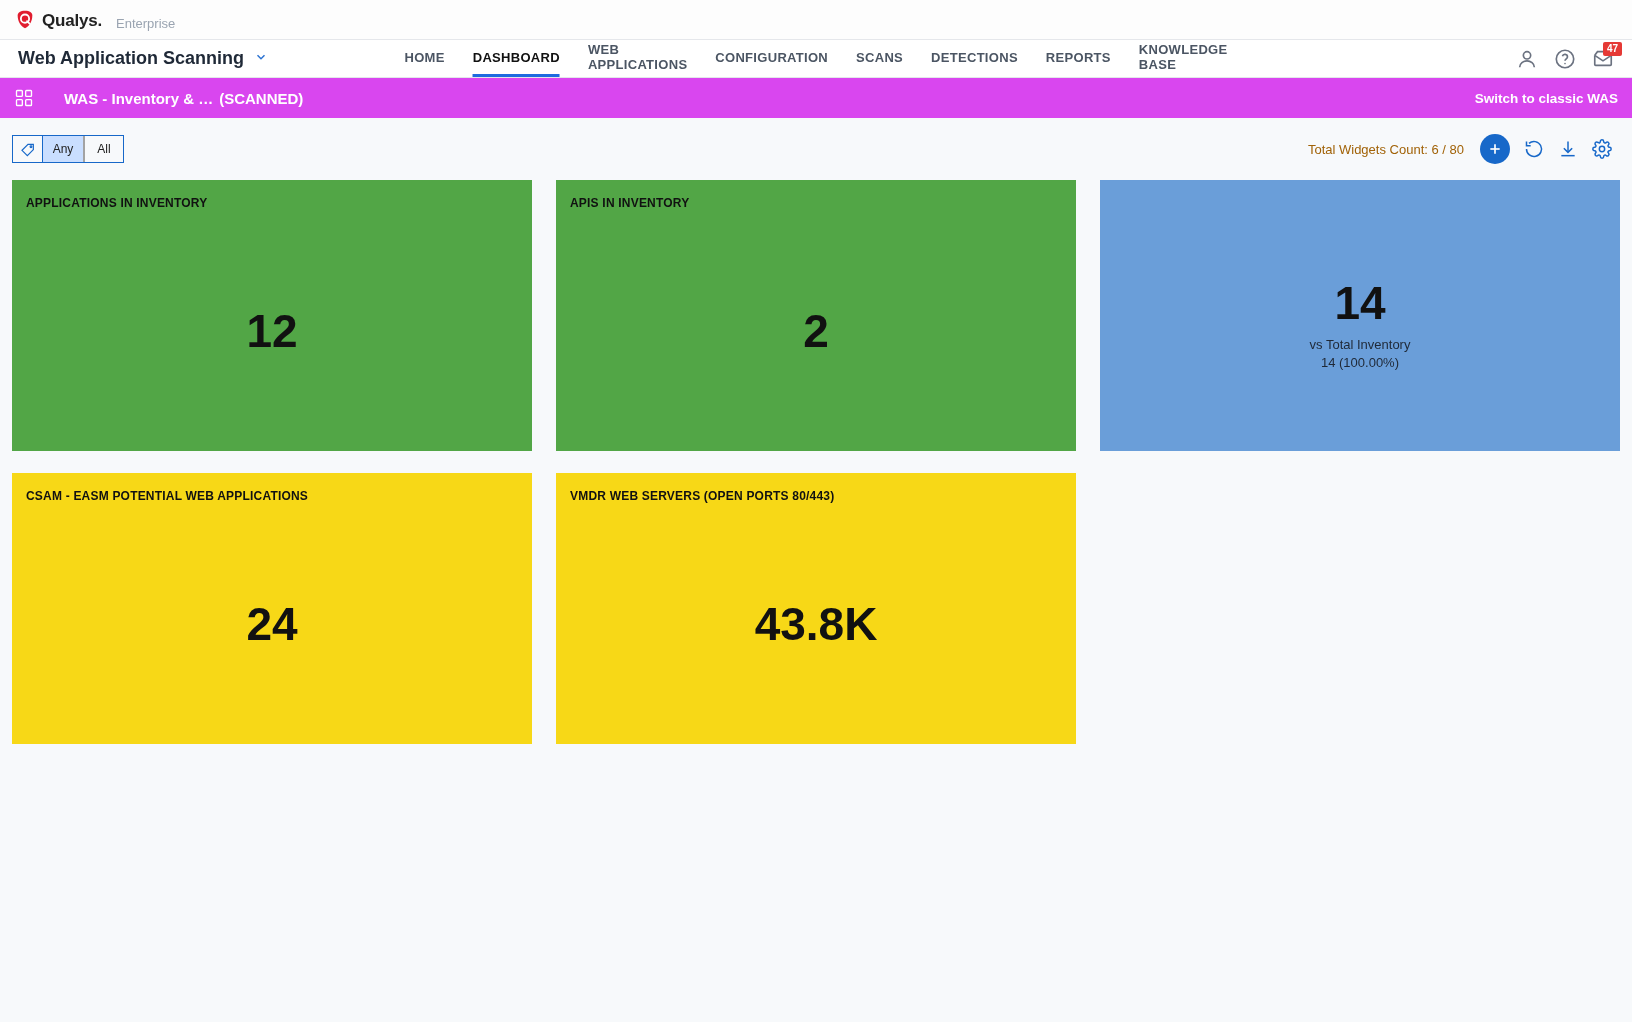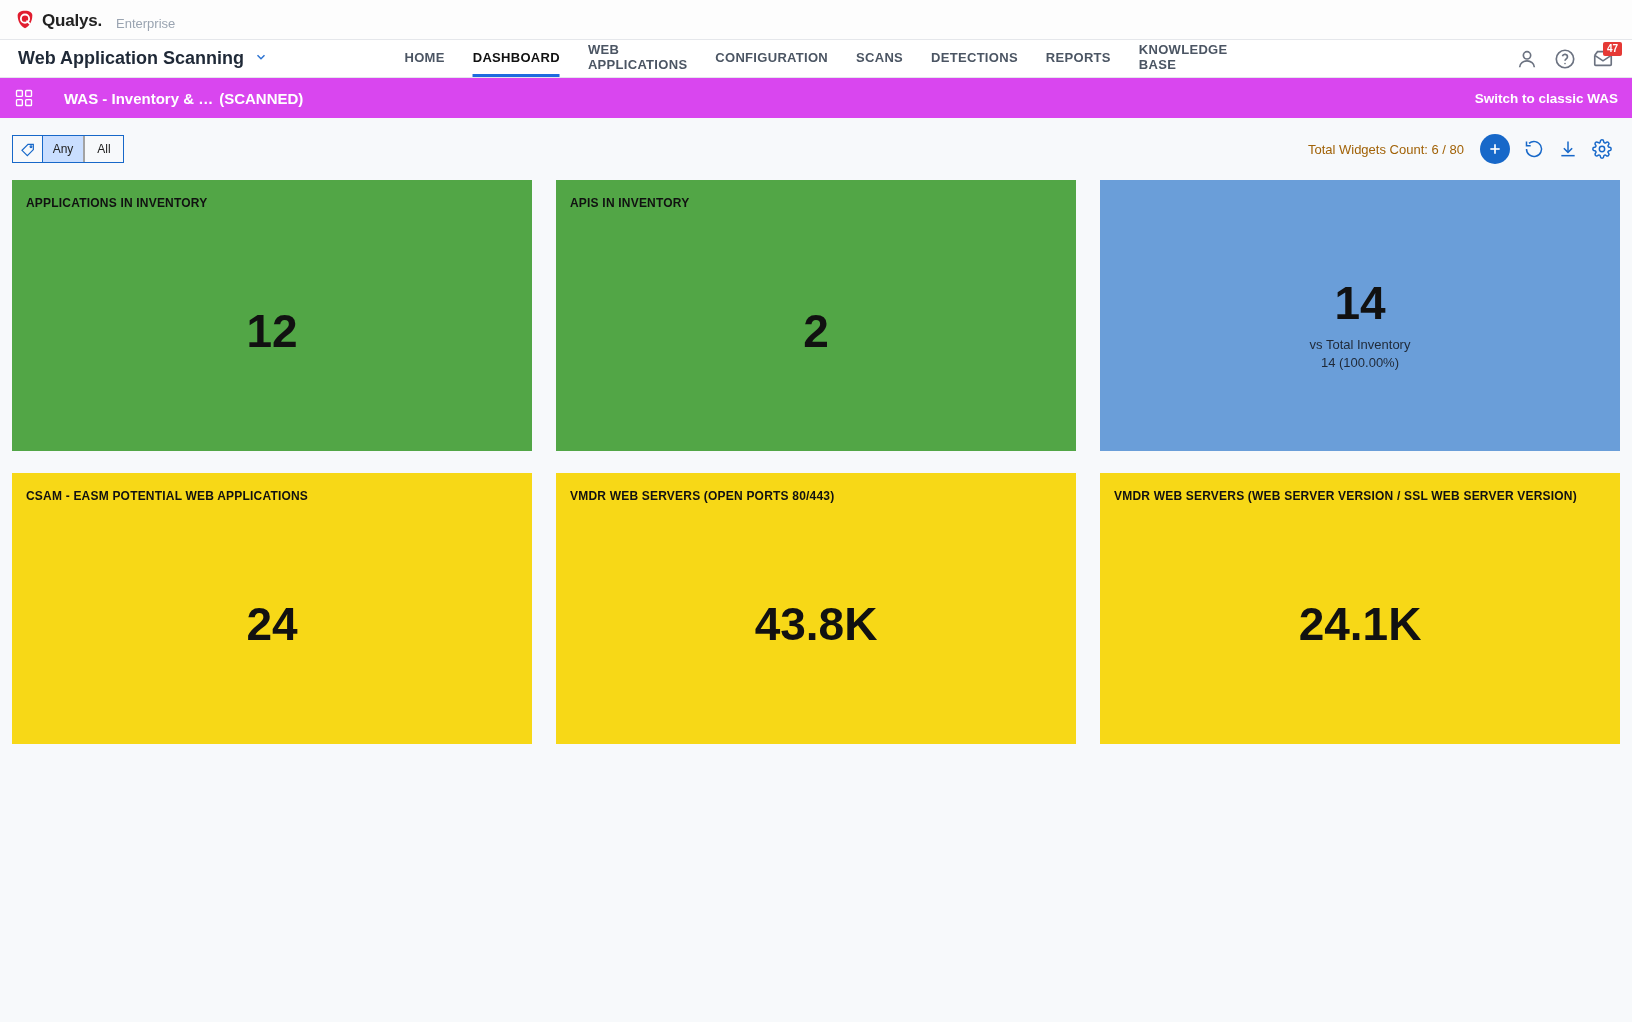--- a/index.html
+++ b/index.html
@@ -205,19 +205,13 @@
       <div class="wbody">
         <div class="bignum">24</div>
       </div>
     </div>
     <div class="widget yellow">
       <div class="wtitle">VMDR WEB SERVERS (OPEN PORTS 80/443)</div>
       <div class="wbody">
         <div class="bignum">43.8K</div>
       </div>
     </div>
-    <div class="widget yellow">
-      <div class="wtitle">VMDR WEB SERVERS (WEB SERVER VERSION / SSL WEB SERVER VERSION)</div>
-      <div class="wbody">
-        <div class="bignum">24.1K</div>
-      </div>
-    </div>
   </div>
 
 </body></html>

